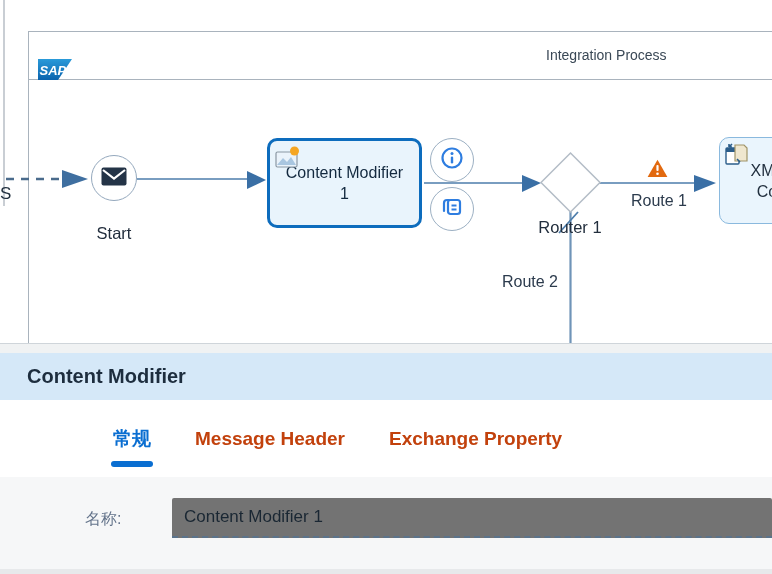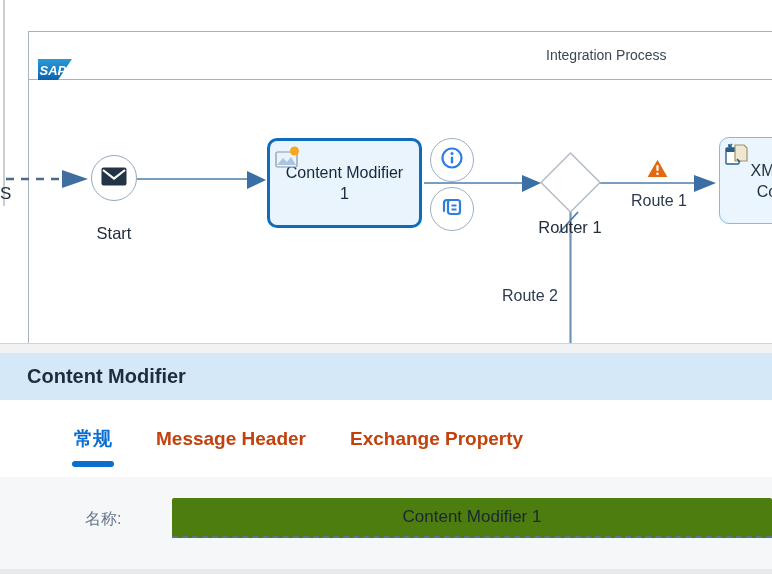--- a/index.html
+++ b/index.html
@@ -36,32 +36,32 @@
   .warn { position:absolute; z-index:2; }
   .edge-label { position:absolute; font-size:16px; color:#2c3b4d; text-align:center; z-index:2; }
 
   
   #panel { position:absolute; left:0; top:343px; width:772px; height:231px; background:#f6f7f8; }
   .panel-gap { position:absolute; left:0; top:0; width:100%; height:10px; background:#f0f2f3; border-top:1px solid #cfd5da; }
   .panel-header { position:absolute; left:0; top:10px; width:100%; height:47px; background:#d5e8f8;
                   display:flex; align-items:center; }
   .panel-title { margin-left:27px; font-size:20px; font-weight:bold; color:#1d2d3e; }
   .tabbar { position:absolute; left:0; top:57px; width:100%; height:77px; background:#fff;
-            display:flex; align-items:center; padding-left:74px; }
+            display:flex; align-items:center; padding-left:113px; }
   .tab { position:relative; font-size:19px; font-weight:bold; color:#c2410c; margin-right:44px;
          height:100%; display:flex; align-items:center; cursor:pointer; }
   .tab.active { color:#0a6ed1; }
   .tab.active .tab-underline { position:absolute; left:-2px; right:-2px; bottom:10px; height:6px;
          border-radius:3px; background:#0a6ed1; }
   .panel-body { position:absolute; left:0; top:134px; width:100%; height:97px; background:#f6f7f8; }
   .field-label { position:absolute; left:85px; top:166px; font-size:16px; color:#64748b;text-align:right; }
   .field-input { position:absolute; left:172px; top:155px; width:600px; height:40px;
-                 background:#4d7c0f; border:none; border-bottom:2px dashed #5b738b;
+                 background:#737373; border:none; border-bottom:2px dashed #5b738b;
                  border-radius:2px 2px 0 0; font-family:"Liberation Sans",sans-serif;
-                 font-size:17px; color:#1a2733; padding:0 12px; outline:none;text-align:center; }
+                 font-size:17px; color:#1a2733; padding:0 12px; outline:none; }
   .bottom-strip { position:absolute; left:0; bottom:0; width:100%; height:5px; background:#e7e9eb; }
 </style>
 </head>
 <body>
 
 <div id="app">
 
   <div id="canvas">
 
     <div class="sender-edge"></div>
@@ -153,21 +153,21 @@
 
     <span class="warn" style="left:647px; top:159px;">
       <svg width="21" height="19" viewBox="0 0 21 19">
         <path d="M10.5 0.8 L20.4 18 H0.6 Z" fill="#e2690f"></path>
         <rect x="9.4" y="6" width="2.2" height="6" rx="1" fill="#ffffff"></rect>
         <circle cx="10.5" cy="14.8" r="1.3" fill="#ffffff"></circle>
       </svg>
     </span>
     <div class="edge-label" style="left:619px; top:192px; width:80px;">Route 1</div>
 
-    <div class="edge-label" style="left:490px; top:287px; width:80px;">Route 2</div>
+    <div class="edge-label" style="left:490px; top:273px; width:80px;">Route 2</div>
 
     <div class="node task xml" style="left:719px; top:137px; width:96px; height:87px;">
       <span class="t-icon">
         <svg width="24" height="24" viewBox="0 0 24 24">
           <rect x="1" y="5" width="13" height="16" rx="1" fill="#ffffff" stroke="#2b5d8a" stroke-width="1.4"></rect>
           <rect x="1" y="5" width="13" height="4" fill="#2b5d8a"></rect>
           <path d="M10 2 h9 l3 3 v13 h-12 Z" fill="#efe7cf" stroke="#a09468" stroke-width="1.2"></path>
           <path d="M4 4 L7 1 M4 4 h3 M4 4 v-3" stroke="#2b5d8a" stroke-width="1.6" fill="none"></path>
           <path d="M12 16 L15 19" stroke="#2b5d8a" stroke-width="1.6"></path>
         </svg>

